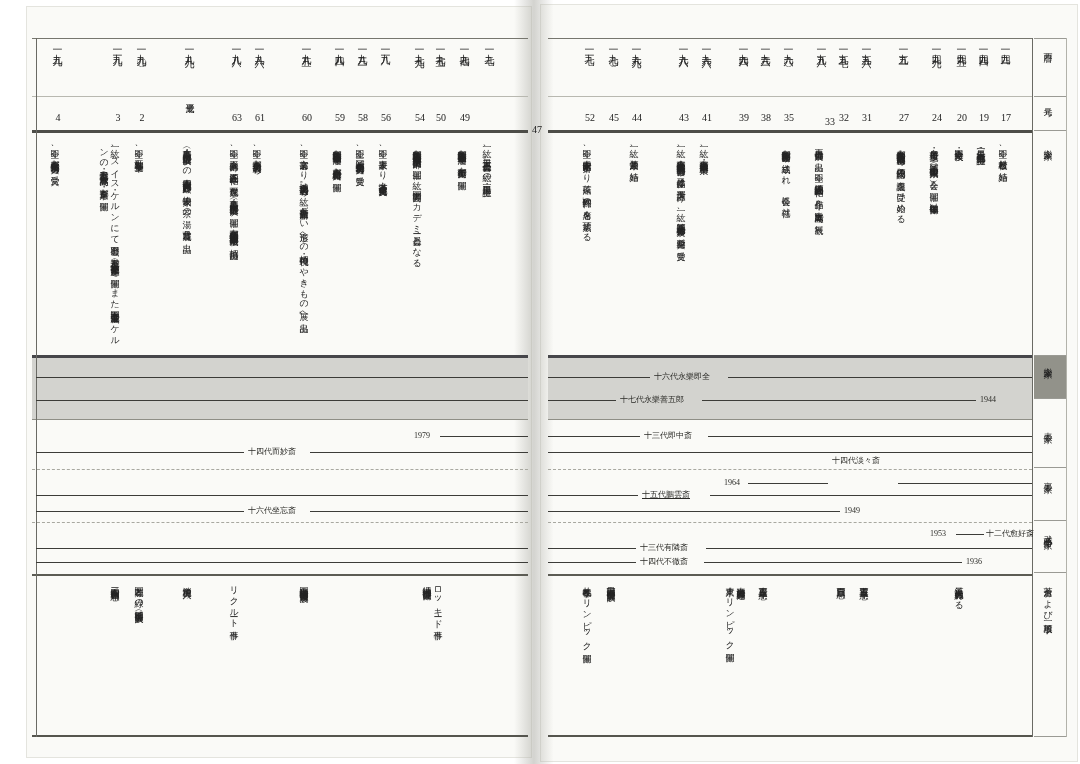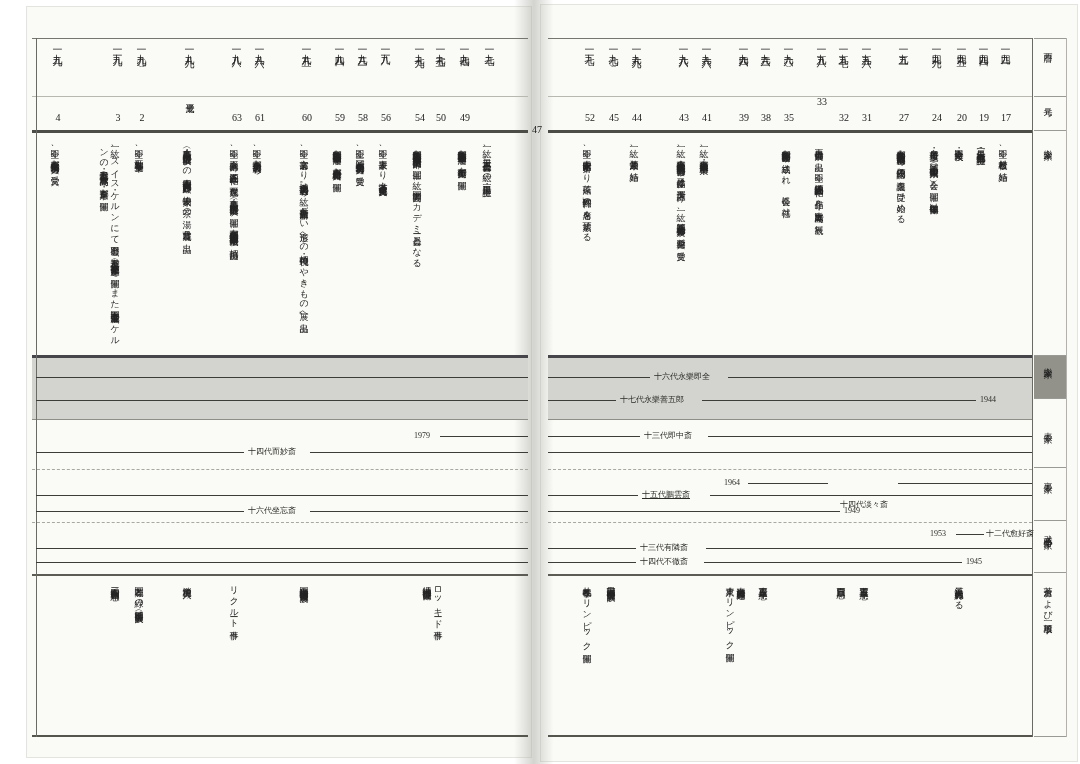--- a/index.html
+++ b/index.html
@@ -74,21 +74,21 @@
       <div class="yearlbl" style="right: 170px; top: 44px;">一九五二</div>
       <div class="eralbl" style="left: 891px; top: 112px;">27</div>
       <div class="evt" style="right: 174px; top: 142px; height: 208px;">京都大学文学部教授吉澤義則博士に『源氏物語』の講義を受け始める</div>
       <div class="yearlbl" style="right: 207px; top: 44px;">一九五六</div>
       <div class="eralbl" style="left: 854px; top: 112px;">31</div>
       <div class="evt" style="right: 211px; top: 580px; height: 150px;">道安三百五十年忌</div>
       <div class="yearlbl" style="right: 230px; top: 44px;">一九五七</div>
       <div class="eralbl" style="left: 831px; top: 112px;">32</div>
       <div class="evt" style="right: 234px; top: 580px; height: 150px;">宗旦三百回忌</div>
       <div class="yearlbl" style="right: 252px; top: 44px;">一九五八</div>
-      <div class="eralbl" style="left: 809px; top: 96px;">33</div>
+      <div class="eralbl" style="left: 809px; top: 116px; text-align: right;">33</div>
       <div class="evt" style="right: 256px; top: 142px; height: 208px;">再興十備会展に出品。即全、「源氏物語五十四帖」の作品を大阪・髙島屋で展観</div>
       <div class="yearlbl" style="right: 285px; top: 44px;">一九六〇</div>
       <div class="eralbl" style="left: 776px; top: 112px;">35</div>
       <div class="evt" style="right: 289px; top: 142px; height: 208px;">京都伝統陶芸家協会が結成され、会長に就任</div>
       <div class="yearlbl" style="right: 308px; top: 44px;">一九六三</div>
       <div class="eralbl" style="left: 753px; top: 112px;">38</div>
       <div class="evt" style="right: 312px; top: 580px; height: 150px;">少庵三百五十年忌</div>
       <div class="yearlbl" style="right: 330px; top: 44px;">一九六四</div>
       <div class="eralbl" style="left: 731px; top: 112px;">39</div>
       <div class="evt" style="right: 334px; top: 580px; height: 150px;">東海道新幹線開通
@@ -171,21 +171,21 @@
       <div class="tl-seg" style="left: 708px; top: 436px; width: 324px;"></div>
       <div class="tl-lbl" style="left: 414px; top: 431px;">1979</div>
       <div class="tl-lbl" style="left: 644px; top: 431px;">十三代即中斎</div>
       <div class="tl-seg" style="left: 36px; top: 452px; width: 208px;"></div>
       <div class="tl-seg" style="left: 310px; top: 452px; width: 218px;"></div>
       <div class="tl-seg" style="left: 548px; top: 452px; width: 484px;"></div>
       <div class="tl-lbl" style="left: 248px; top: 447px;">十四代而妙斎</div>
       <div class="tl-seg" style="left: 748px; top: 483px; width: 80px;"></div>
       <div class="tl-seg" style="left: 898px; top: 483px; width: 134px;"></div>
       <div class="tl-lbl" style="left: 724px; top: 478px;">1964</div>
-      <div class="tl-lbl" style="left: 832px; top: 500px; margin-left: 8px;">十四代淡々斎</div>
+      <div class="tl-lbl" style="left: 832px; top: 456px;">十四代淡々斎</div>
       <div class="tl-seg" style="left: 36px; top: 495px; width: 492px;"></div>
       <div class="tl-seg" style="left: 548px; top: 495px; width: 90px;"></div>
       <div class="tl-seg" style="left: 710px; top: 495px; width: 322px;"></div>
       <div class="tl-lbl" style="left: 642px; top: 490px; text-decoration: underline;">十五代鵬雲斎</div>
       <div class="tl-seg" style="left: 36px; top: 511px; width: 208px;"></div>
       <div class="tl-seg" style="left: 310px; top: 511px; width: 218px;"></div>
       <div class="tl-seg" style="left: 548px; top: 511px; width: 292px;"></div>
       <div class="tl-lbl" style="left: 248px; top: 506px;">十六代坐忘斎</div>
       <div class="tl-lbl" style="left: 844px; top: 506px;">1949</div>
       <div class="tl-seg" style="left: 956px; top: 534px; width: 28px;"></div>
@@ -193,21 +193,21 @@
       <div class="tl-lbl" style="left: 930px; top: 529px;">1953</div>
       <div class="tl-lbl" style="left: 986px; top: 529px;">十二代愈好斎</div>
       <div class="tl-seg" style="left: 36px; top: 548px; width: 492px;"></div>
       <div class="tl-seg" style="left: 548px; top: 548px; width: 88px;"></div>
       <div class="tl-seg" style="left: 706px; top: 548px; width: 326px;"></div>
       <div class="tl-lbl" style="left: 640px; top: 543px;">十三代有隣斎</div>
       <div class="tl-seg" style="left: 36px; top: 562px; width: 492px;"></div>
       <div class="tl-seg" style="left: 548px; top: 562px; width: 88px;"></div>
       <div class="tl-seg" style="left: 704px; top: 562px; width: 258px;"></div>
       <div class="tl-lbl" style="left: 640px; top: 557px;">十四代不徹斎</div>
-      <div class="tl-lbl" style="left: 966px; top: 557px;">1945</div>
+      <div class="tl-lbl" style="left: 966px; top: 557px;">1936</div>
       <div class="strip-lbl" style="left: 1042px; top: 46px;">西暦</div>
       <div class="strip-lbl" style="left: 1042px; top: 100px;">元号</div>
       <div class="strip-lbl" style="left: 1042px; top: 142px;">永樂家</div>
       <div class="tab active" style="left: 1034px; top: 356px; width: 32px; height: 42px;"></div>
       <span class="strip-lbl" style="left: 1042px; top: 360px; position: absolute;">永樂家</span>
       <div class="strip-sep" style="left: 1034px; top: 398px; width: 32px;"></div>
       <div class="tab" style="left: 1034px; top: 421px; width: 32px; height: 46px;"></div>
       <span class="strip-lbl" style="left: 1042px; top: 425px; position: absolute;">表千家</span>
       <div class="strip-sep" style="left: 1034px; top: 467px; width: 32px;"></div>
       <div class="tab" style="left: 1034px; top: 471px; width: 32px; height: 49px;"></div>

